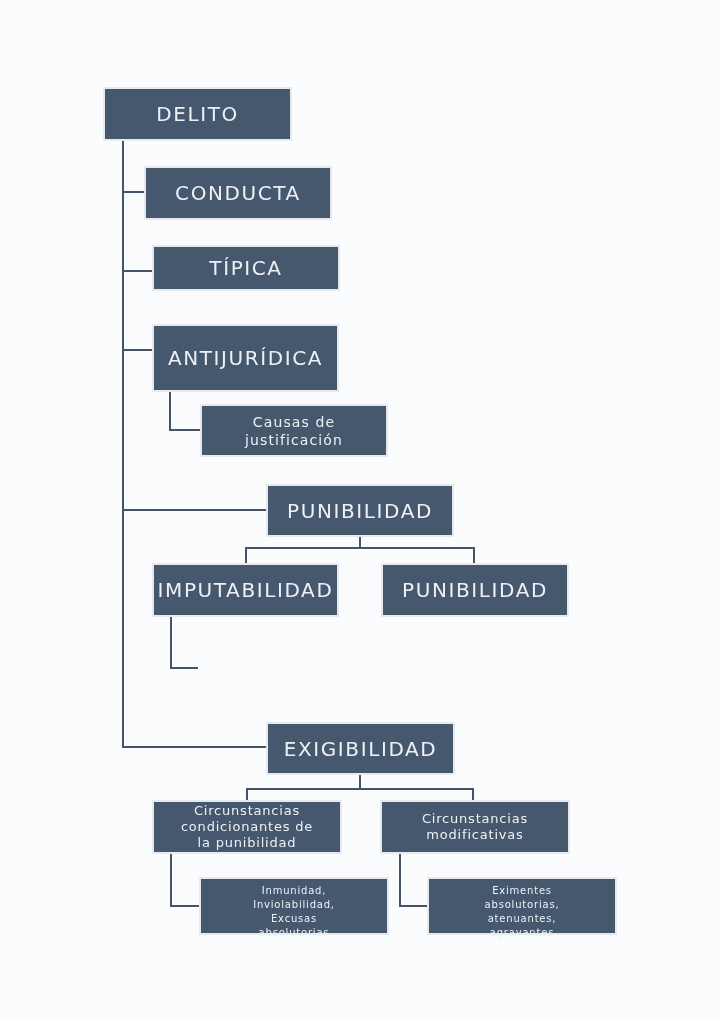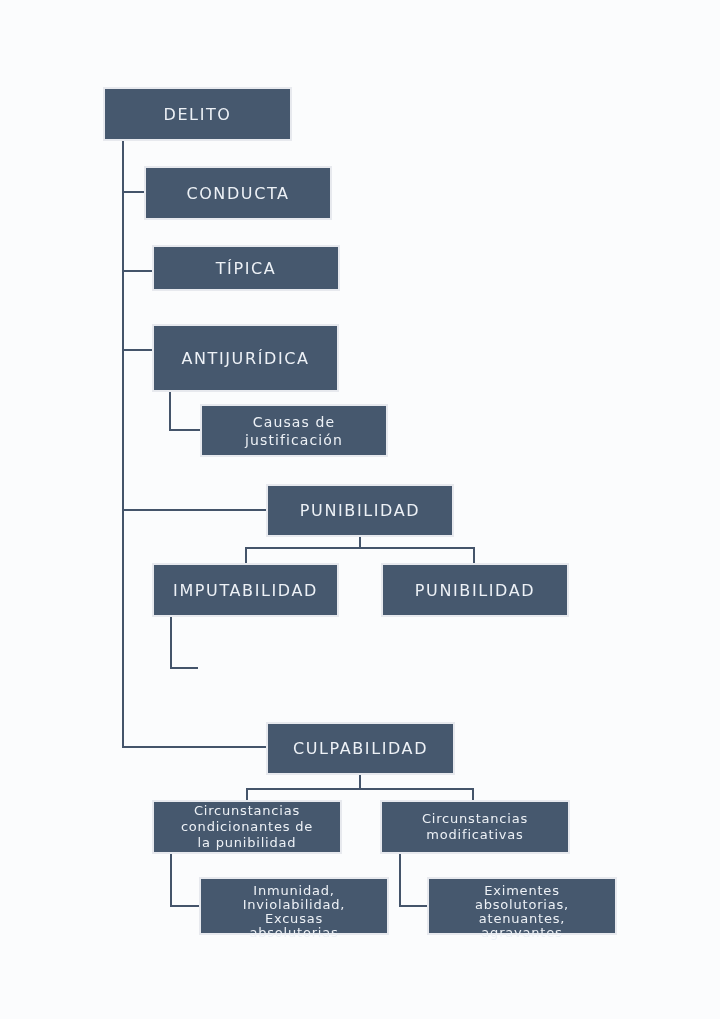--- a/index.html
+++ b/index.html
@@ -30,35 +30,35 @@
     display:flex;
     align-items:center;
     justify-content:center;
     text-align:center;
   }
   .node .lbl{
     white-space:pre-line;
     display:block;
   }
   .caps .lbl{
-    font-size:16px;
+    font-size:20px;
     letter-spacing:1.6px;
   }
   .mixed .lbl{
     font-size:14px;
     letter-spacing:1.1px;
     line-height:18px;
   }
   .small3 .lbl{
     font-size:13px;
     letter-spacing:0.8px;
     line-height:16px;
   }
   .small4 .lbl{
-    font-size:13px;
+    font-size:10px;
     letter-spacing:0.8px;
     line-height:14px;
     margin-top:12px;
   }
   .conn{
     position:absolute;
     background:var(--line);
   }
 </style>
 </head>
@@ -117,21 +117,21 @@
   <div class="node caps" style="left:152px;top:563px;width:187px;height:54px">
     <span class="lbl">IMPUTABILIDAD</span>
   </div>
 
   <div class="node caps" style="left:381px;top:563px;width:188px;height:54px">
     <span class="lbl">PUNIBILIDAD</span>
   </div>
 
 
   <div class="node caps" style="left:266px;top:722px;width:189px;height:53px">
-    <span class="lbl">CULPABILIDAD</span>
+    <span class="lbl">EXIGIBILIDAD</span>
   </div>
 
   <div class="node small3" style="left:152px;top:800px;width:190px;height:54px">
     <span class="lbl">Circunstancias
 condicionantes de
 la punibilidad</span>
   </div>
 
   <div class="node small3" style="left:380px;top:800px;width:190px;height:54px">
     <span class="lbl">Circunstancias

